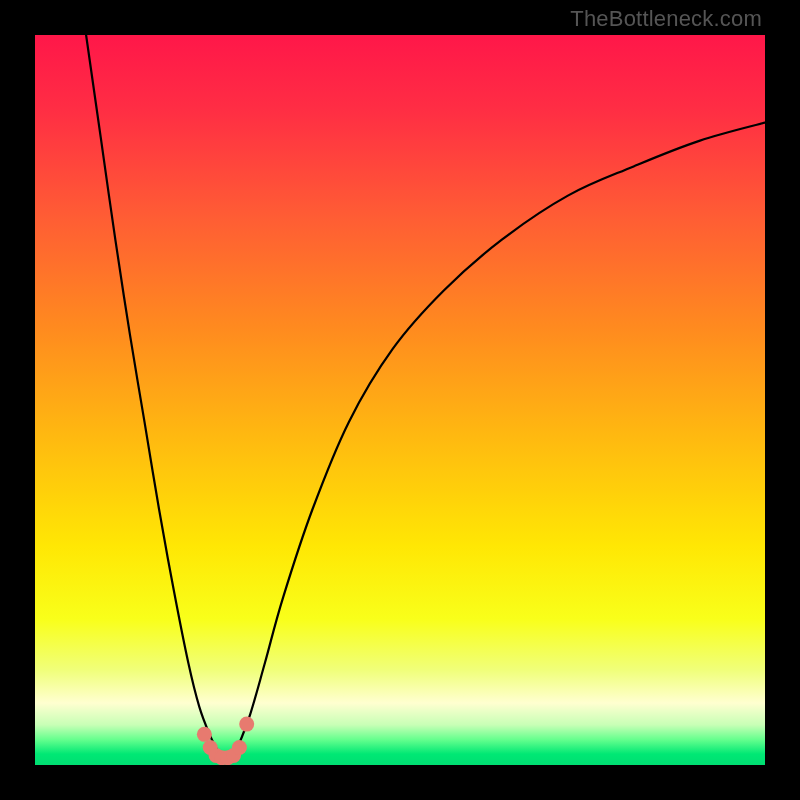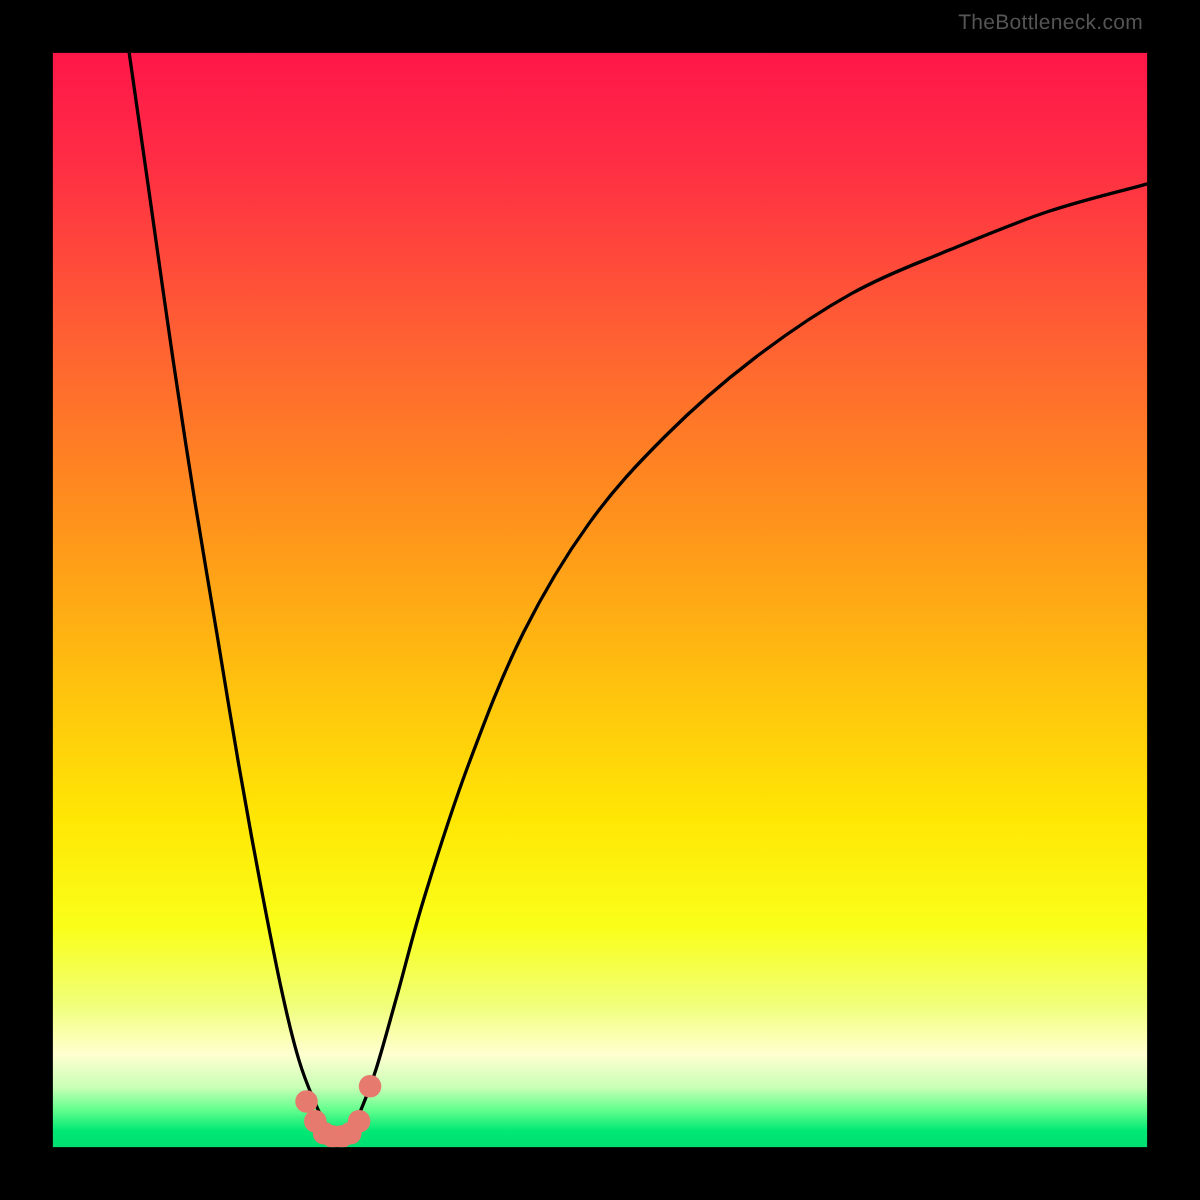--- a/index.html
+++ b/index.html
@@ -32,21 +32,21 @@
     position: absolute;
     inset: 0;
     width: 100%;
     height: 100%;
   }
   .watermark {
     position: absolute;
     top: 6px;
     right: 38px;
     color: #555;
-    font-size: 14px;
+    font-size: 22px;
     font-weight: 400;
     letter-spacing: 0.2px;
   }
 </style>
 </head>
 <body>
 
 <div class="frame">
 
   <div class="plot-area">

